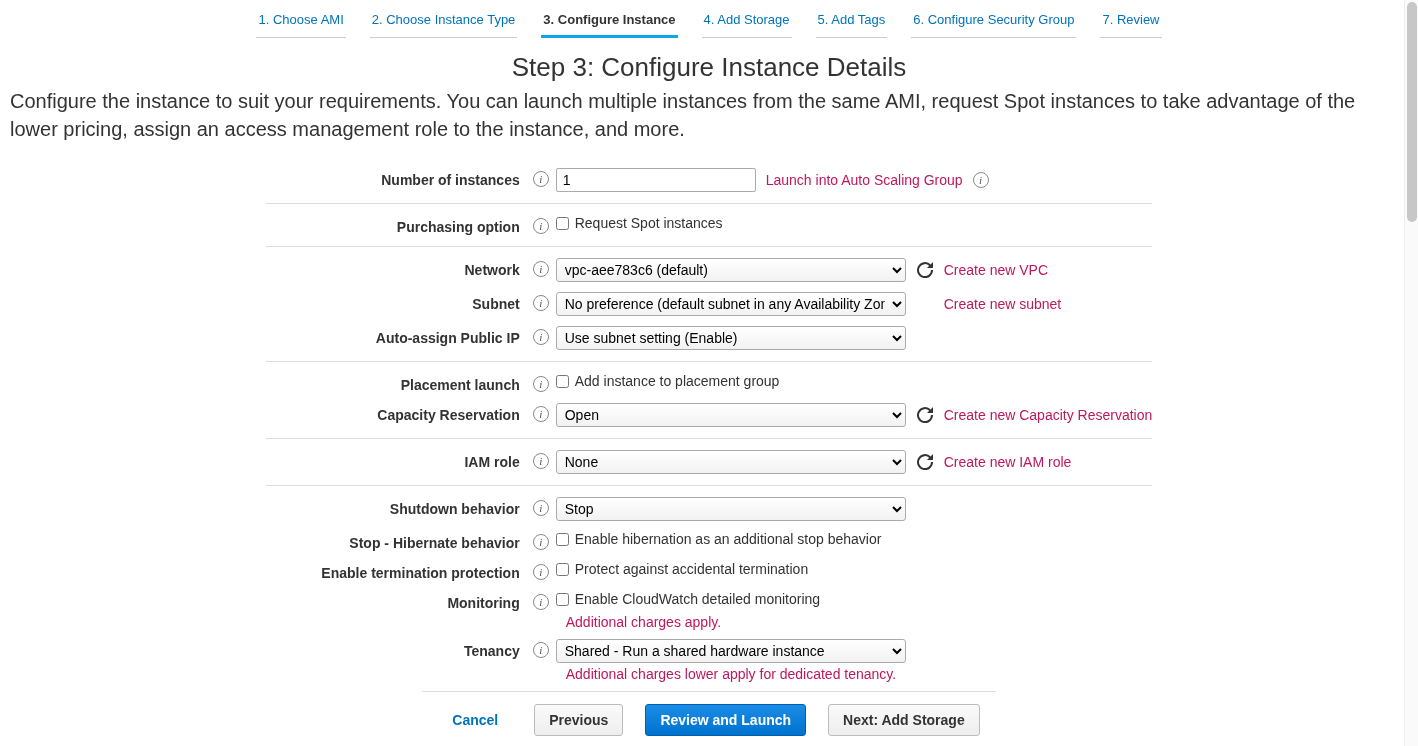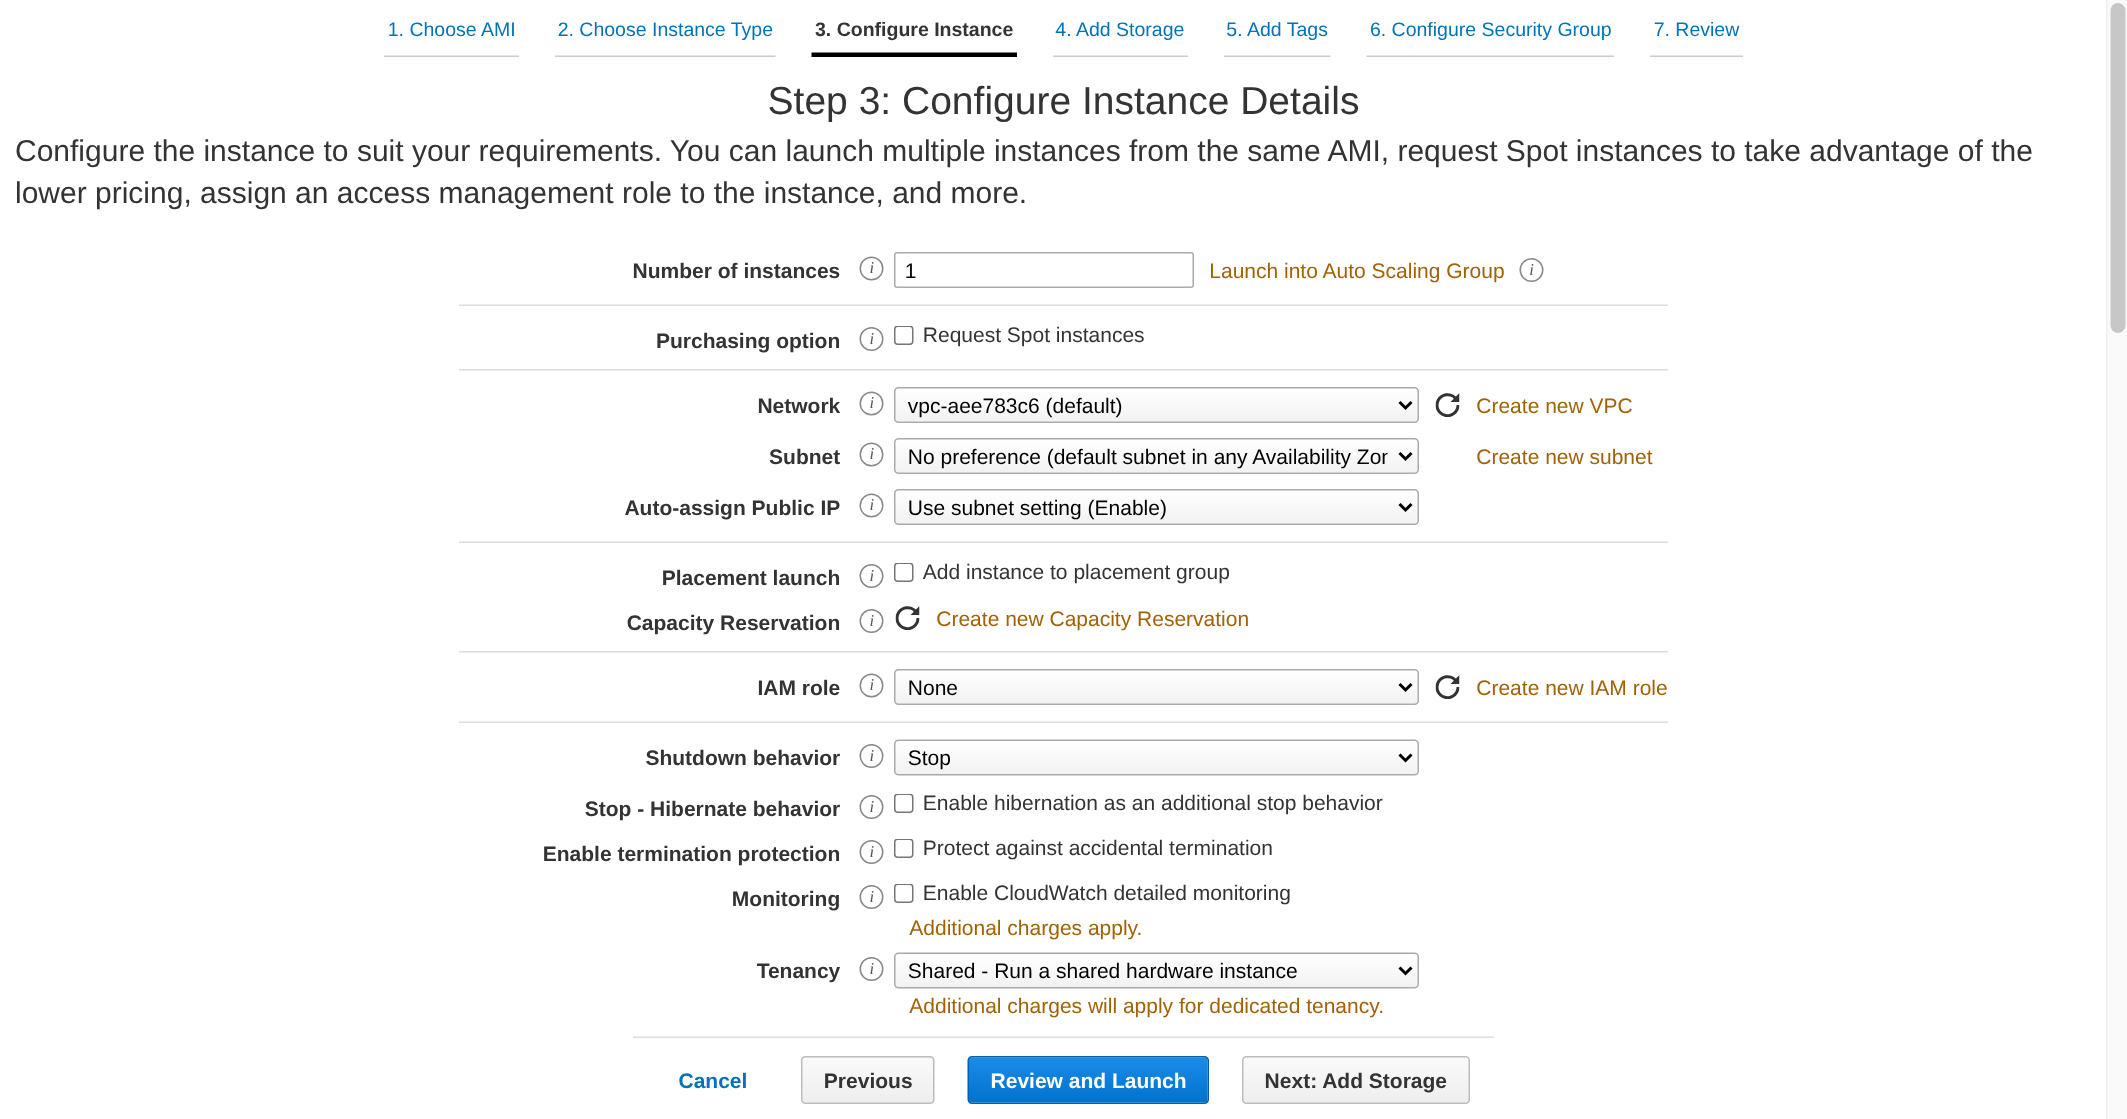--- a/index.html
+++ b/index.html
@@ -28,21 +28,21 @@
   .wizard .tab {
     color: #0073bb;
     padding: 6px 2px 8px 2px;
     border-bottom: 1px solid #ccc;
     cursor: pointer;
     font-size: 13px;
   }
   .wizard .tab.active {
     color: #333;
     font-weight: 700;
-    border-bottom: 3px solid #000000;
+    border-bottom: 3px solid #0ea5e9;
   }
 
   
   h1.step-title {
     margin: 14px 10px 4px 10px;
     font-size: 26px;
     font-weight: 400;
   }
   .step-desc {
     margin: 0 10px 14px 10px;
@@ -126,21 +126,21 @@
   }
   input.txt {
     width: 200px;
     height: 24px;
     border: 1px solid #aaa;
     border-radius: 2px;
     padding: 2px 6px;
     font-size: 14px;
   }
   a.lnk {
-    color: #a16207;
+    color: #be185d;
     text-decoration: none;
     cursor: pointer;
     font-size: 14px;
   }
   label.chk {
     display: inline-flex;
     align-items: center;
     gap: 6px;
     font-size: 14px;
     cursor: pointer;
@@ -310,20 +310,23 @@
             <span>Add instance to placement group</span>
           </label>
         </div>
       </div>
       <div class="row">
         <div class="lbl">Capacity Reservation</div>
         <div class="info-col">
             <span class="info-icon">i</span>
           </div>
         <div class="ctrl">
+          <select class="sel">
+            <option>Open</option>
+          </select>
           <span class="refresh-icon">
             <svg viewBox="0 0 16 16">
                 <path fill="#333" d="M13.6 2.4A8 8 0 1 0 16 8h-2a6 6 0 1 1-1.8-4.2L10 6h6V0z"></path>
               </svg>
           </span>
           <a class="lnk">Create new Capacity Reservation</a>
         </div>
       </div>
     </div>
 
@@ -404,21 +407,21 @@
         <div class="info-col">
             <span class="info-icon">i</span>
           </div>
         <div class="ctrl">
           <select class="sel">
             <option>Shared - Run a shared hardware instance</option>
           </select>
         </div>
       </div>
       <div class="sub-note">
-        <a class="lnk">Additional charges will apply for dedicated tenancy.</a>
+        <a class="lnk">Additional charges lower apply for dedicated tenancy.</a>
       </div>
     </div>
 
   </div>
 
   <div class="footer">
     <button class="btn link">Cancel</button>
     <button class="btn secondary">Previous</button>
     <button class="btn primary">Review and Launch</button>
     <button class="btn secondary">Next: Add Storage</button>

